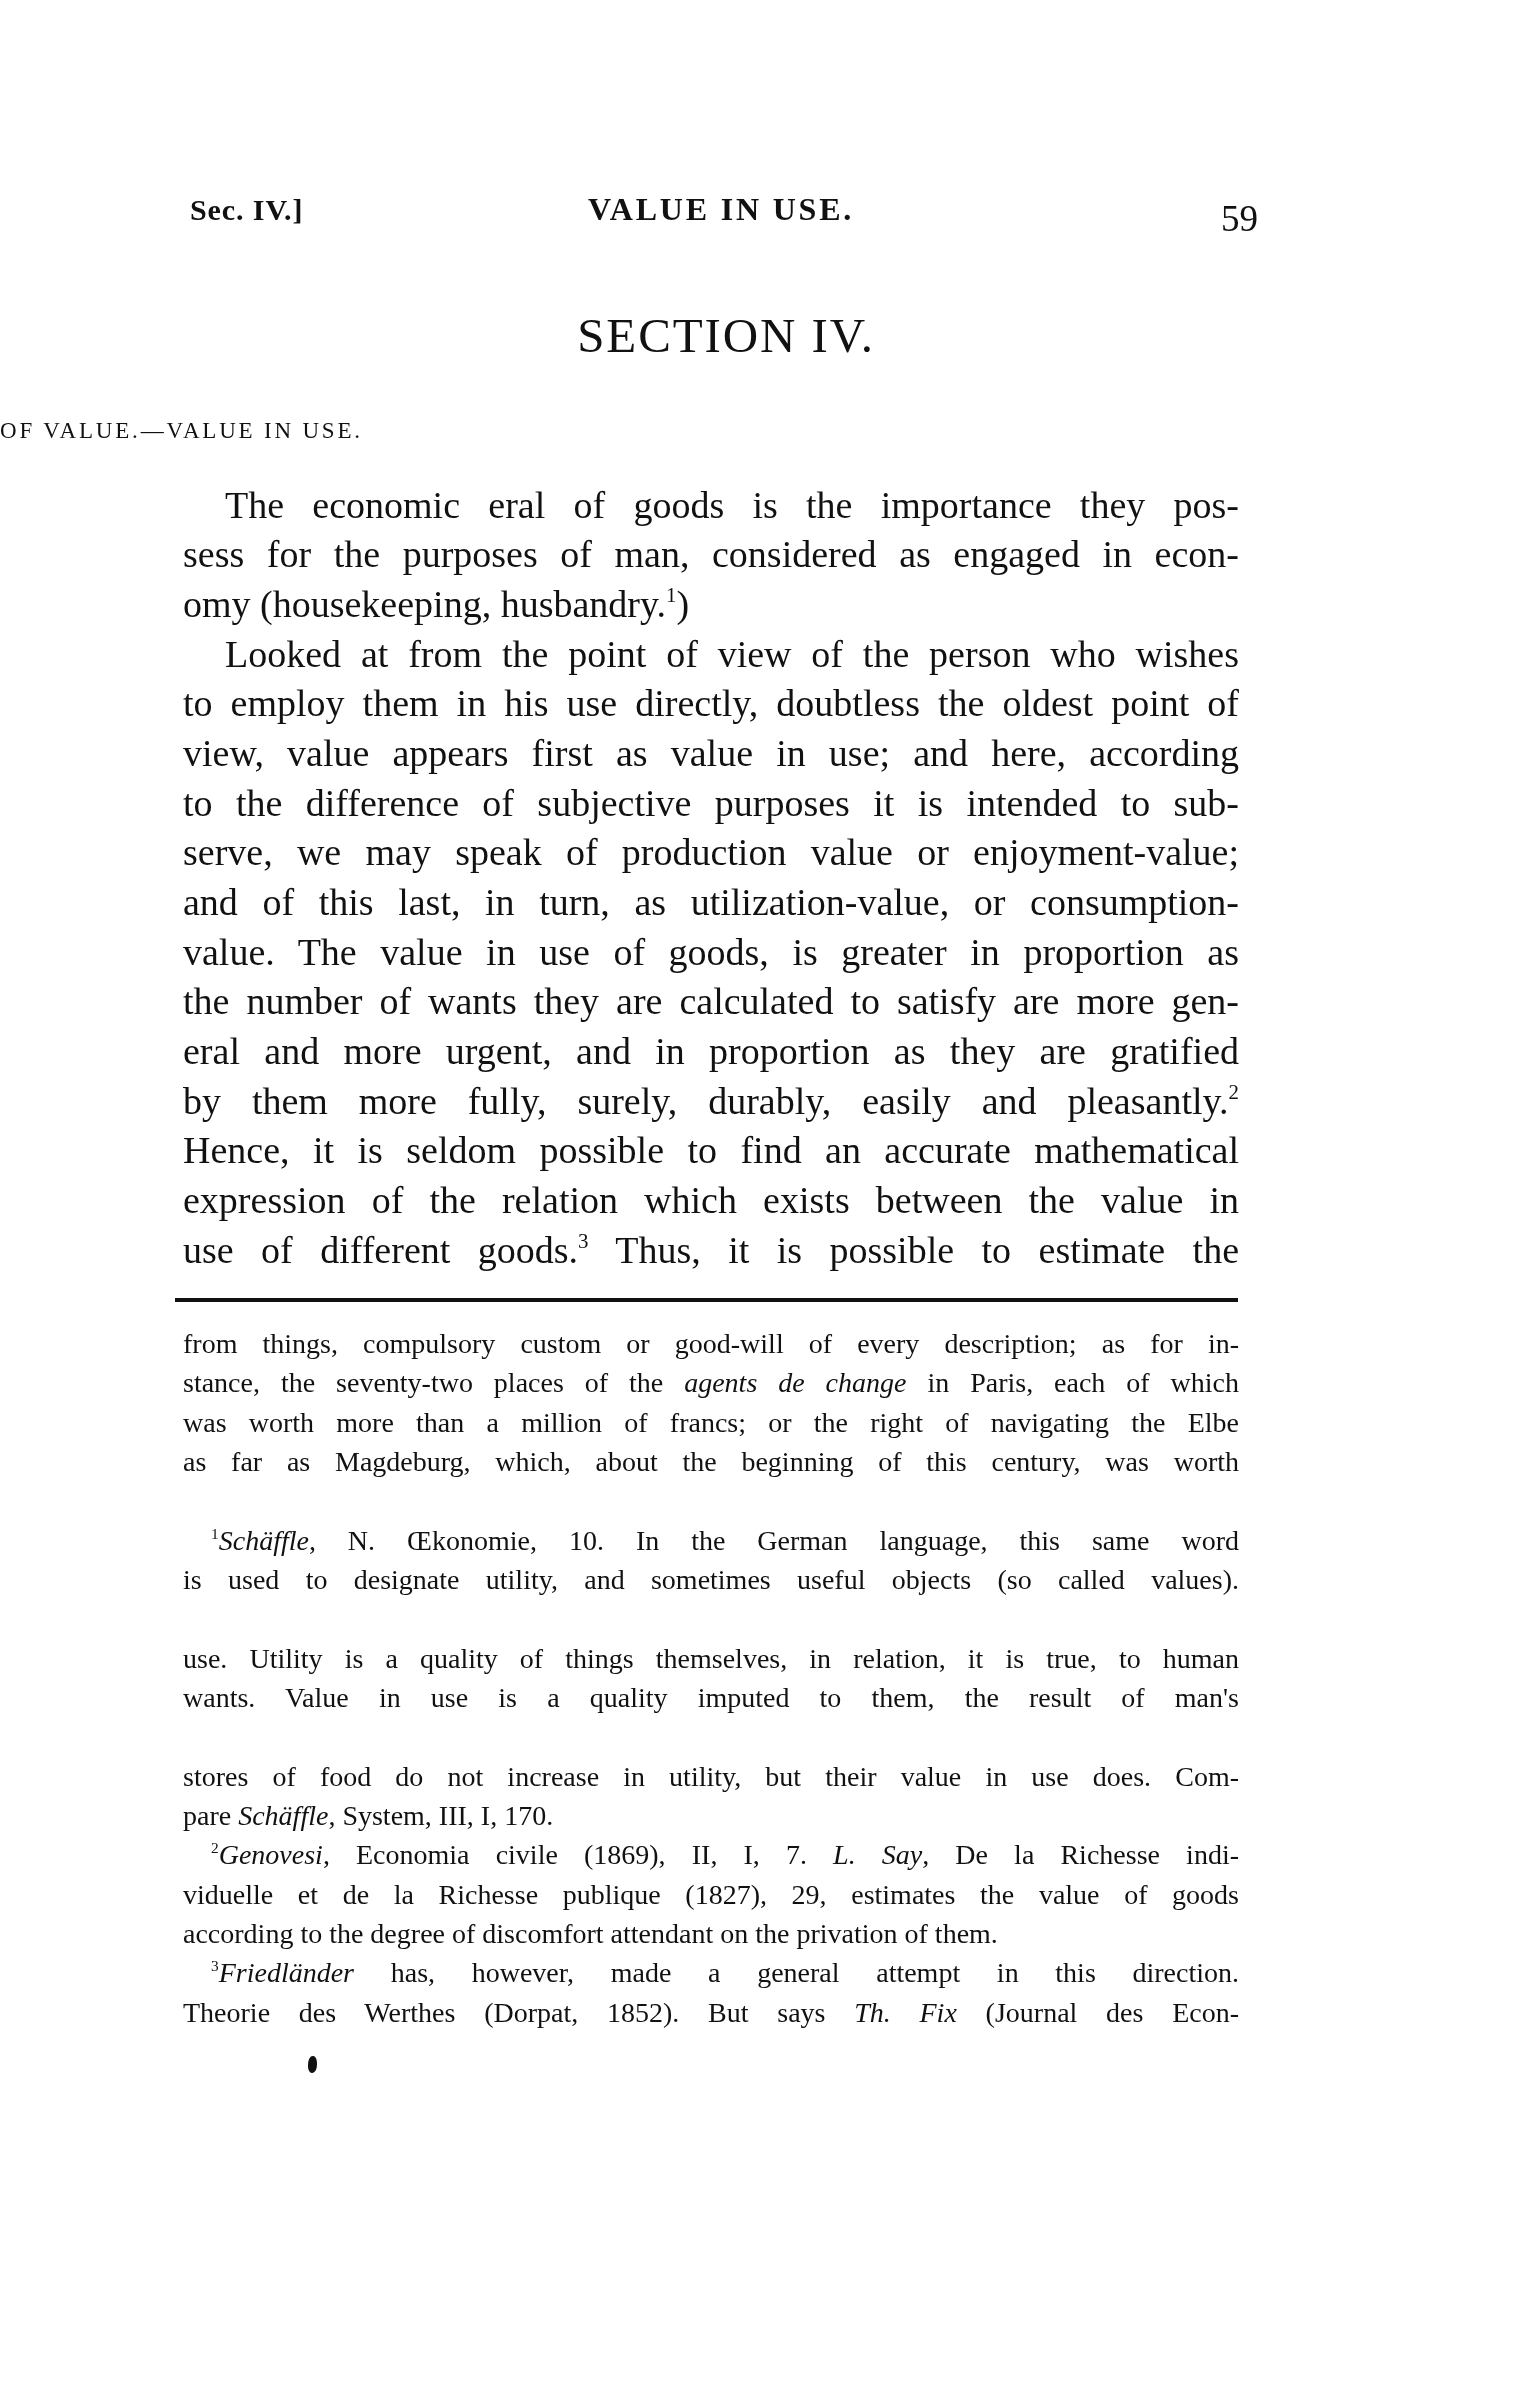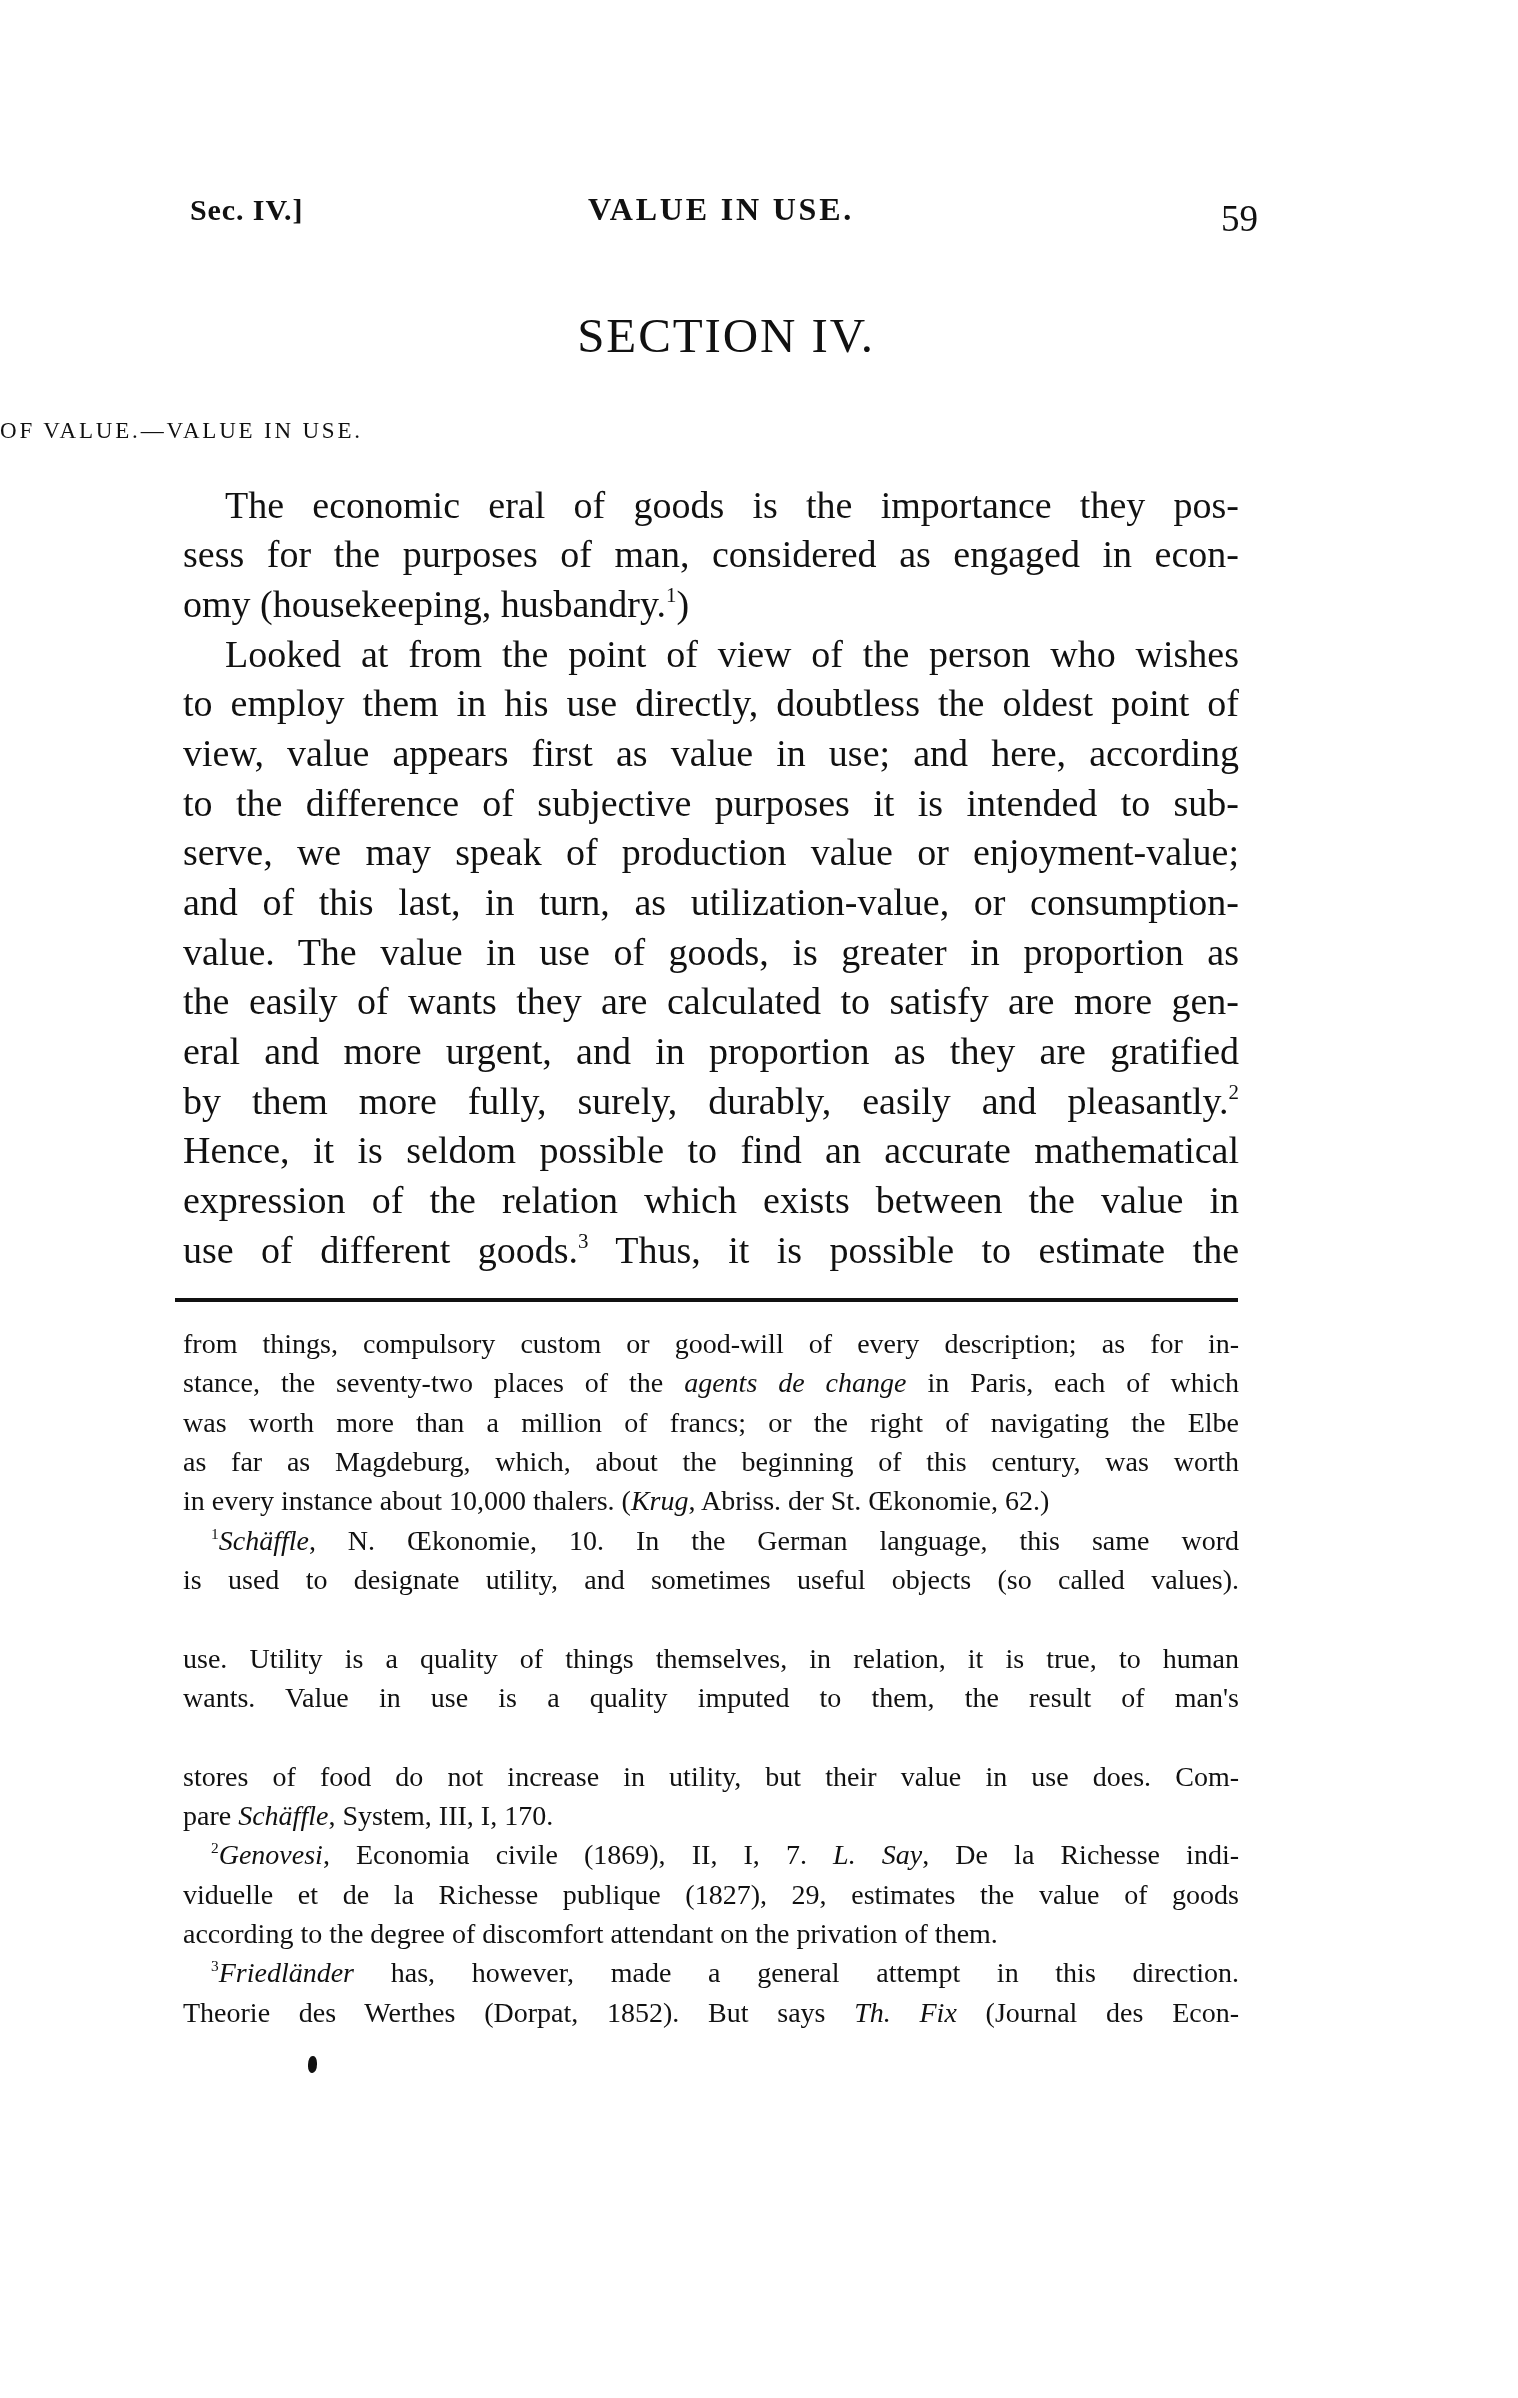--- a/index.html
+++ b/index.html
@@ -47,34 +47,33 @@
   <div class="body-line indent" style="top:480px">The economic eral of goods is the importance they pos-</div>
   <div class="body-line" style="top:529px">sess for the purposes of man, considered as engaged in econ-</div>
   <div class="body-line last" style="top:579px"><span>omy (housekeeping, husbandry.</span><sup>1</sup><span>)</span></div>
   <div class="body-line indent" style="top:629px">Looked at from the point of view of the person who wishes</div>
   <div class="body-line" style="top:678px">to employ them in his use directly, doubtless the oldest point of</div>
   <div class="body-line" style="top:728px">view, value appears first as value in use; and here, according</div>
   <div class="body-line" style="top:778px">to the difference of subjective purposes it is intended to sub-</div>
   <div class="body-line" style="top:827px">serve, we may speak of production value or enjoyment-value;</div>
   <div class="body-line" style="top:877px">and of this last, in turn, as utilization-value, or consumption-</div>
   <div class="body-line" style="top:927px">value. The value in use of goods, is greater in proportion as</div>
-  <div class="body-line" style="top:976px">the easily of wants they are calculated to satisfy are more gen-</div>
+  <div class="body-line" style="top:976px">the number of wants they are calculated to satisfy are more gen-</div>
   <div class="body-line" style="top:1026px">eral and more urgent, and in proportion as they are gratified</div>
   <div class="body-line" style="top:1076px"><span>by them more fully, surely, durably, easily and pleasantly.</span><sup>2</sup></div>
   <div class="body-line" style="top:1125px">Hence, it is seldom possible to find an accurate mathematical</div>
   <div class="body-line" style="top:1175px">expression of the relation which exists between the value in</div>
   <div class="body-line" style="top:1225px"><span>use of different goods.</span><sup>3</sup><span style="white-space:pre"> Thus, it is possible to estimate the</span></div>
 
   <div class="rule"></div>
 
   <div class="fn-line" style="top:1324px">from things, compulsory custom or good-will of every description; as for in-</div>
   <div class="fn-line" style="top:1363px"><span style="white-space:pre">stance, the seventy-two places of the </span><i>agents de change</i><span style="white-space:pre"> in Paris, each of which</span></div>
   <div class="fn-line" style="top:1403px">was worth more than a million of francs; or the right of navigating the Elbe</div>
   <div class="fn-line" style="top:1442px">as far as Magdeburg, which, about the beginning of this century, was worth</div>
-  <div class="fn-line last" style="top:1481px"><span style="white-space:pre">in every instance about 10,000 thalers. (</span><i>Krug</i><span style="white-space:pre">, Abriss. der St. Œkonomie, 62.)</span></div>
 
   <div class="fn-line indent" style="top:1521px"><sup>1</sup><i>Schäffle</i><span style="white-space:pre">, N. Œkonomie, 10. In the German language, this same word</span></div>
   <div class="fn-line" style="top:1560px">is used to designate utility, and sometimes useful objects (so called values).</div>
   <div class="fn-line" style="top:1639px">use. Utility is a quality of things themselves, in relation, it is true, to human</div>
   <div class="fn-line" style="top:1678px">wants. Value in use is a quality imputed to them, the result of man's</div>
   <div class="fn-line" style="top:1757px">stores of food do not increase in utility, but their value in use does. Com-</div>
   <div class="fn-line last" style="top:1796px"><span style="white-space:pre">pare </span><i>Schäffle</i><span style="white-space:pre">, System, III, I, 170.</span></div>
 
   <div class="fn-line indent" style="top:1835px"><sup>2</sup><i>Genovesi</i><span style="white-space:pre">, Economia civile (1869), II, I, 7. </span><i>L. Say</i><span style="white-space:pre">, De la Richesse indi-</span></div>
   <div class="fn-line" style="top:1875px">viduelle et de la Richesse publique (1827), 29, estimates the value of goods</div>

